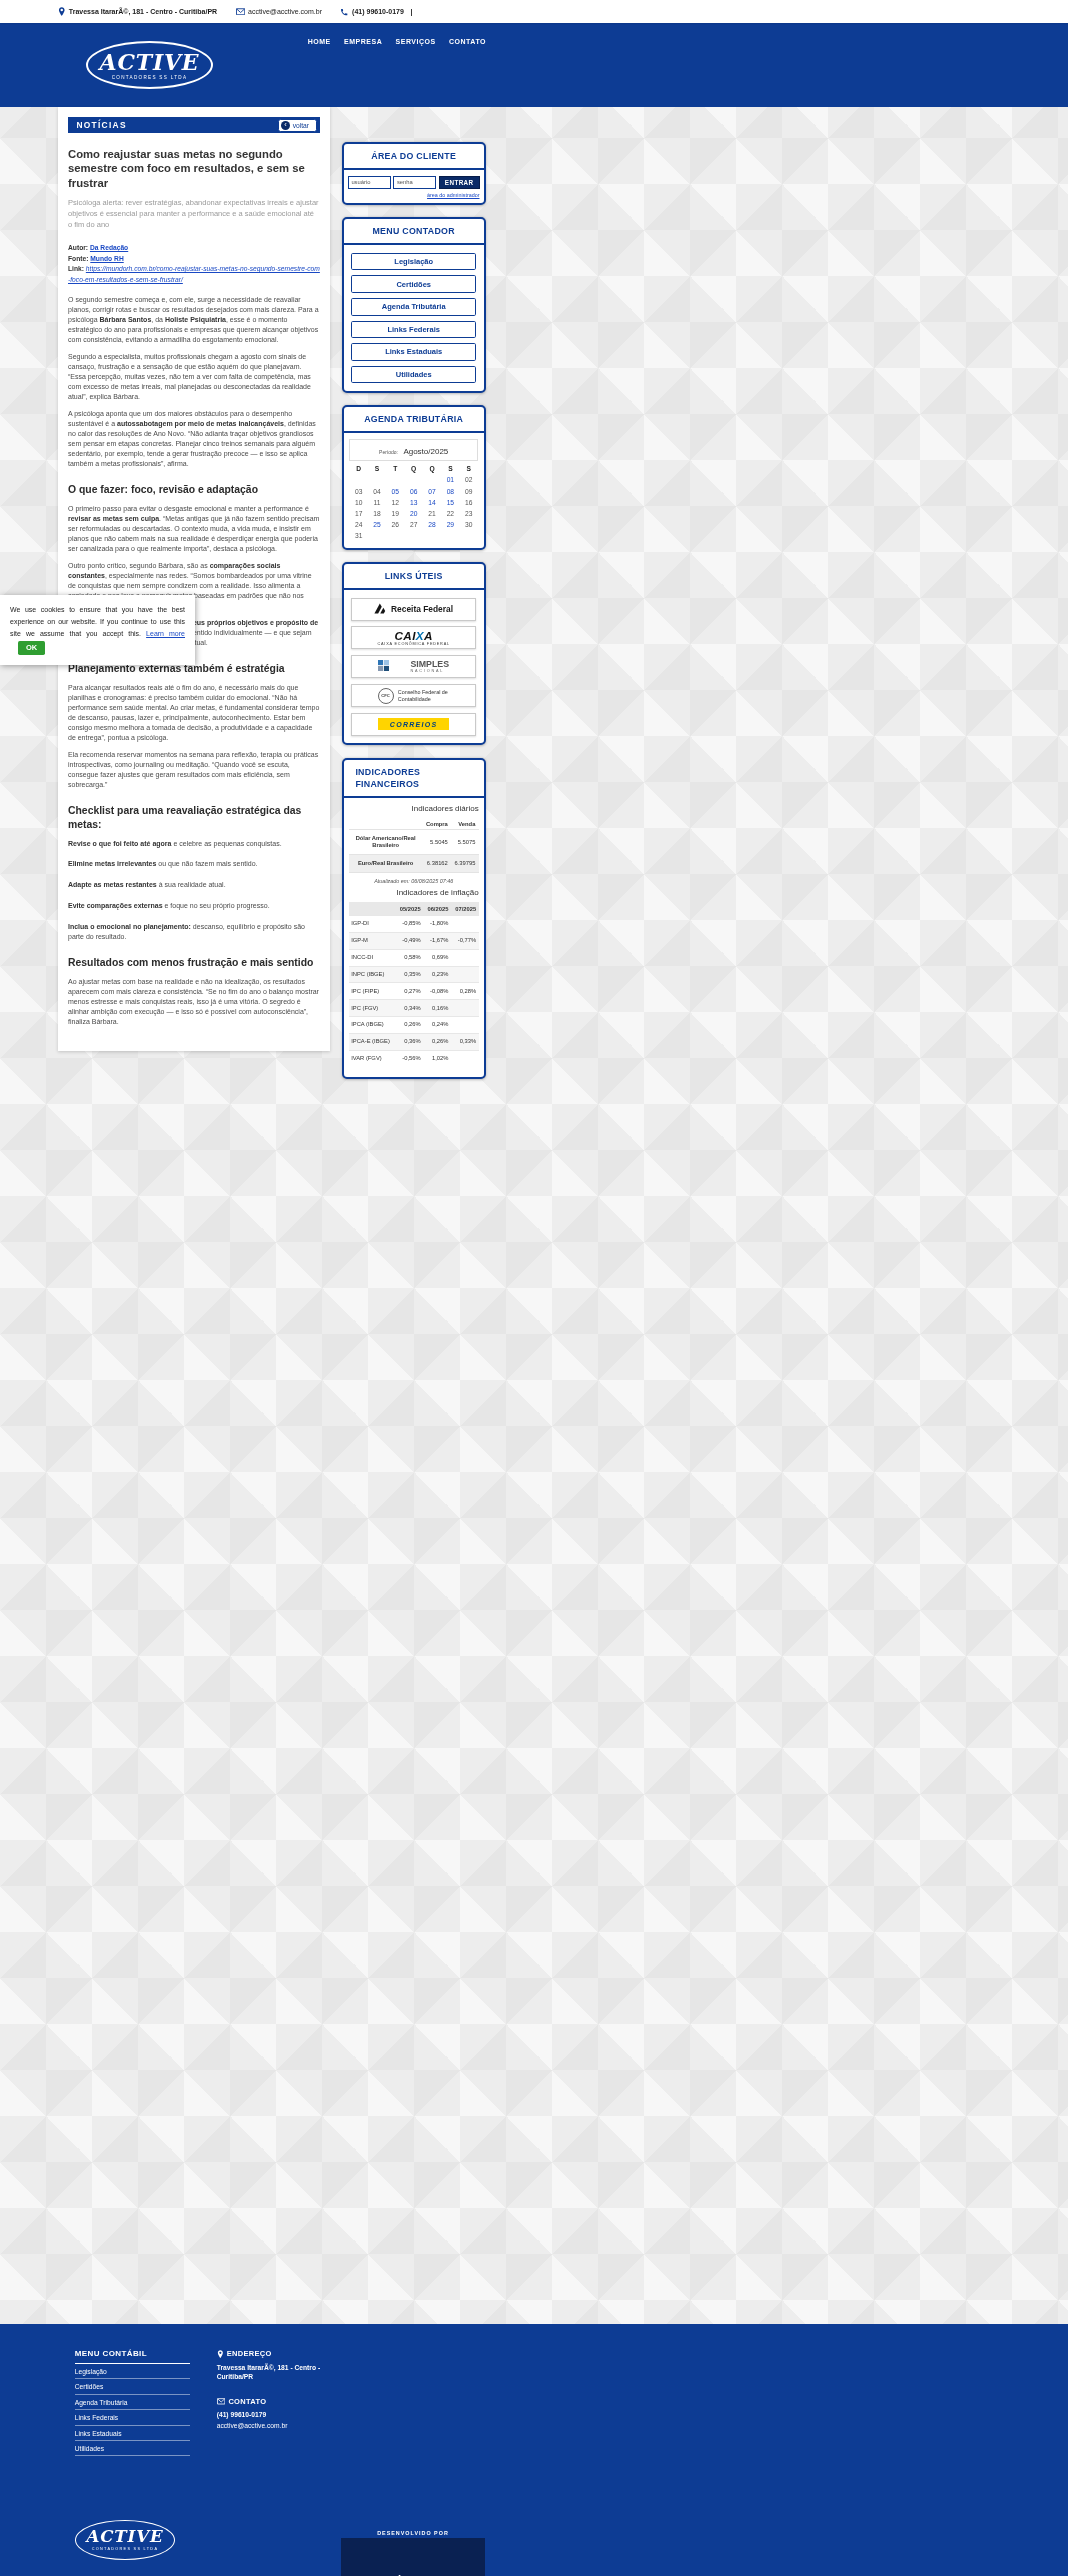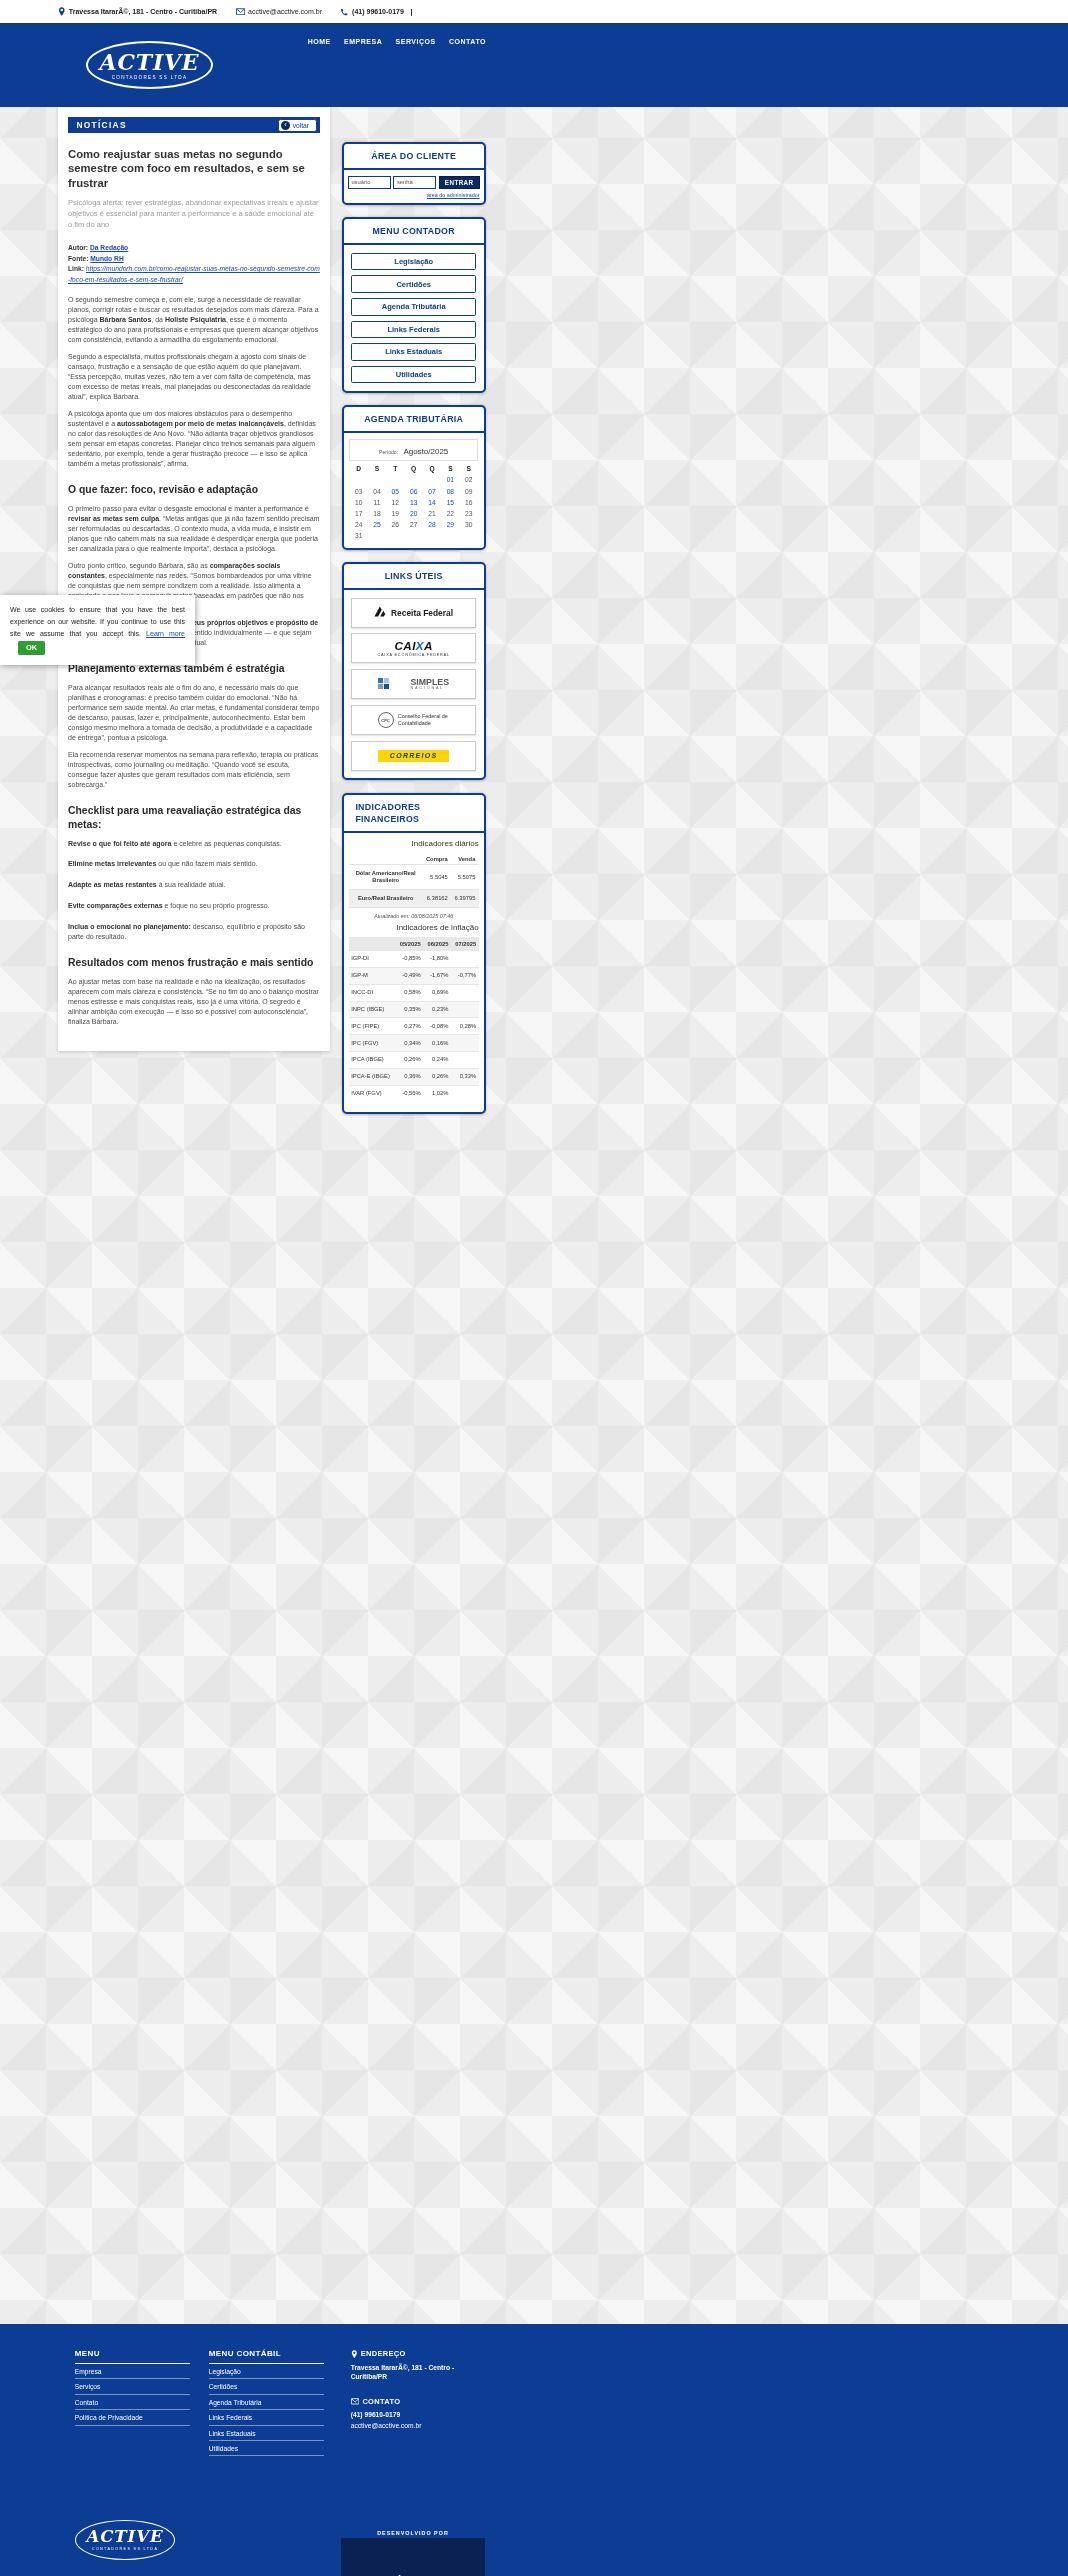--- a/index.html
+++ b/index.html
@@ -82,21 +82,21 @@
   .cal-body { padding:5.8px 5.8px 8.4px; }
   .cal-period { text-align:center; padding:1.7px 0 3.3px; border:0.8px solid #ddd; margin-bottom:4.2px; }
   .cal-period .plabel { font-size:5px; color:#555; margin-right:1.7px; }
   .cal-period .pmonth { font-size:8px; color:#333; }
   .cal-grid { display:grid; grid-template-columns:repeat(7,1fr); row-gap:4.2px; text-align:center; }
   .cal-cell { font-size:6.7px; color:#555; }
   .cal-head { font-weight:bold; color:#222; }
   .cal-link { color:#1948c4; cursor:pointer; }
 
   .lu-body { padding:7.5px 7.5px; }
-  .tile { height:30px; border:0.8px solid #c9c9c9; background:#fff; display:flex; align-items:center; justify-content:center;
+  .tile { height:23px; border:0.8px solid #c9c9c9; background:#fff; display:flex; align-items:center; justify-content:center;
     gap:4.2px; margin-bottom:5.8px; box-shadow:0 0.8px 1.7px rgba(0,0,0,.12); text-decoration:none; }
   .tile:last-child { margin-bottom:0; }
   .tile-col { flex-direction:column; gap:0.8px; }
   .rf-text { font-size:8.4px; font-weight:bold; color:#1a1a1a; }
   .caixa-main { font-size:11.7px; font-weight:bold; color:#111; font-style:italic; letter-spacing:0.4px; line-height:1; }
   .caixa-x { color:#0070b0; }
   .caixa-sub { font-size:3.8px; letter-spacing:0.8px; color:#333; }
   .simples-txt { display:flex; flex-direction:column; line-height:1;margin-left:17px; }
   .simples-name { font-size:8.8px; font-weight:bold; color:#555; }
   .simples-sub { font-size:3.8px; letter-spacing:1.8px; color:#666; margin-top:0.8px; }
@@ -484,27 +484,20 @@
 
   <div class="cookie">
     <span>We use cookies to ensure that you have the best experience on our website. If you continue to use this site we assume that you accept this.</span>
     <a href="#">Learn more</a>
     <button class="cookie-ok">OK</button>
   </div>
 </div>
 
 <footer class="site-footer">
   <div class="container footer-cols">
-    <div class="f-col">
-      <div class="f-head">MENU</div>
-      <a class="f-item" href="#">Empresa</a>
-      <a class="f-item" href="#">Serviços</a>
-      <a class="f-item" href="#">Contato</a>
-      <a class="f-item" href="#">Política de Privacidade</a>
-    </div>
     <div class="f-col wide">
       <div class="f-head">MENU CONTÁBIL</div>
       <a class="f-item" href="#">Legislação</a>
       <a class="f-item" href="#">Certidões</a>
       <a class="f-item" href="#">Agenda Tributária</a>
       <a class="f-item" href="#">Links Federais</a>
       <a class="f-item" href="#">Links Estaduais</a>
       <a class="f-item" href="#">Utilidades</a>
     </div>
     <div class="f-contact">

